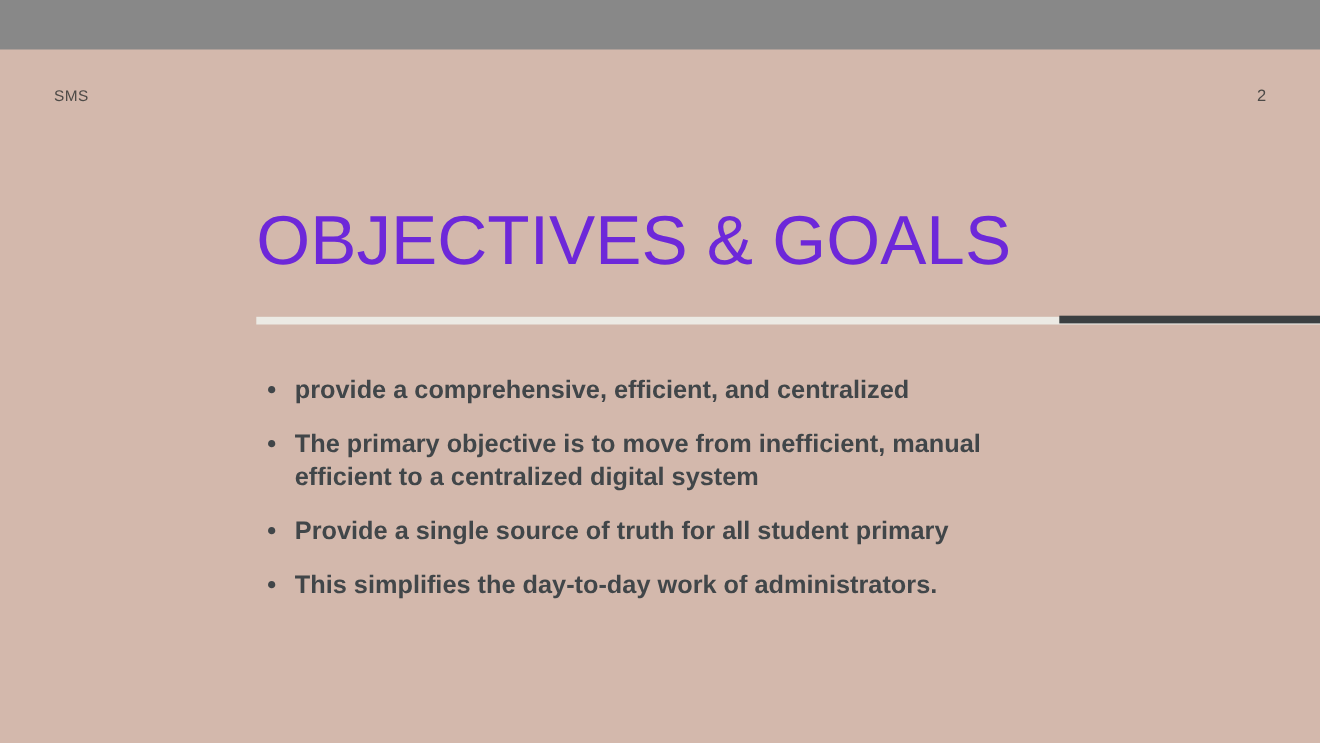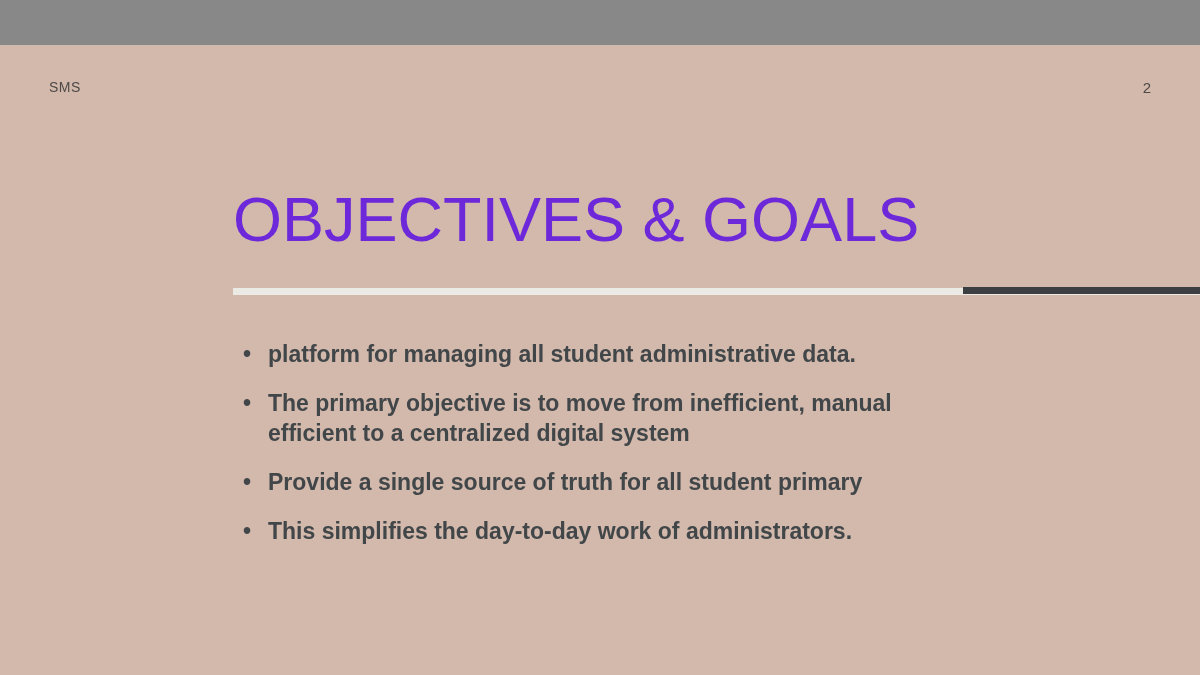--- a/index.html
+++ b/index.html
@@ -102,21 +102,21 @@
   <h1 class="slide-title">OBJECTIVES &amp; GOALS</h1>
 
   <div class="divider-light"></div>
   <div class="divider-dark"></div>
 
   <ul class="bullet-list">
 
     <li class="bullet-item">
       <span class="bullet-dot">•</span>
       <span class="bullet-lines">
-        <span>platform for managing all student administrative data.</span>
+        <span>provide a comprehensive, efficient, and centralized</span>
       </span>
     </li>
 
     <li class="bullet-item">
       <span class="bullet-dot">•</span>
       <span class="bullet-lines">
         <span>The primary objective is to move from inefficient, manual</span>
         <span>efficient to a centralized digital system</span>
       </span>
     </li>

